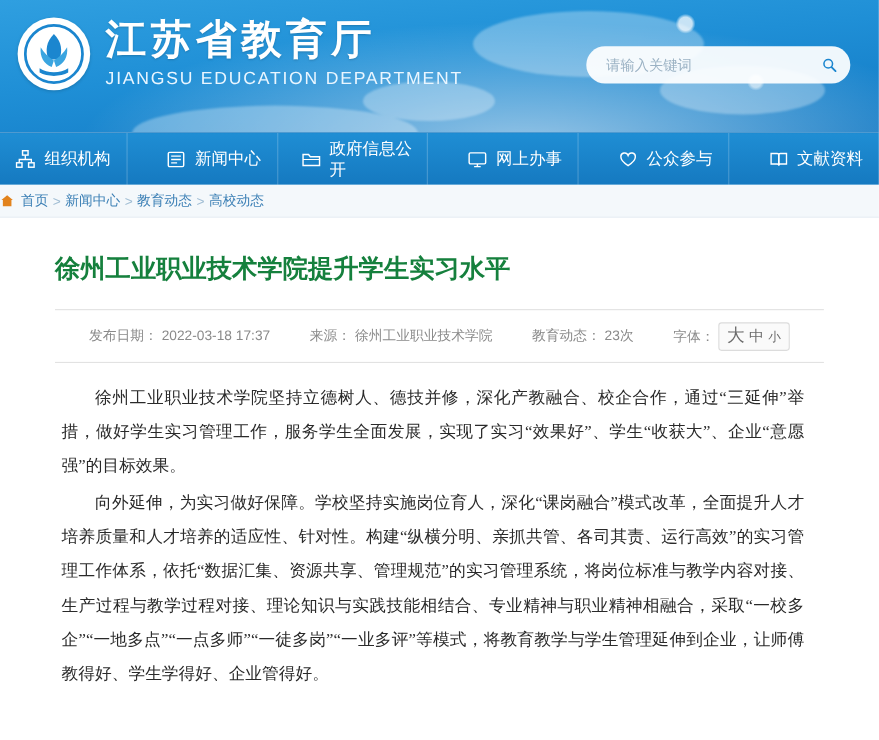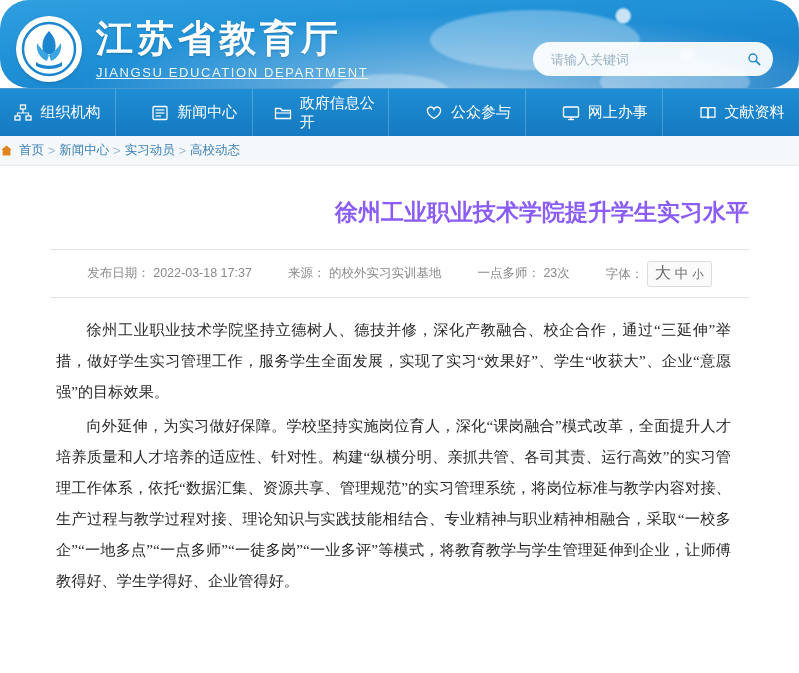--- a/index.html
+++ b/index.html
@@ -8,28 +8,27 @@
     width: 799px;
     height: 673px;
     overflow: hidden;
     font-family: "Liberation Sans", sans-serif;
     background: #ffffff;
   }
 
   
   .header {
     position: relative;
-    height: 88px;
+    height: 120px;
     background:
       radial-gradient(circle at 78% 18%, rgba(255,255,255,0.75) 0 6px, rgba(255,255,255,0) 9px),
       radial-gradient(circle at 86% 62%, rgba(255,255,255,0.55) 0 5px, rgba(255,255,255,0) 8px),
       radial-gradient(ellipse at 60% 110%, rgba(255,255,255,0.55), rgba(255,255,255,0) 60%),
       linear-gradient(175deg, #2f9fe0 0%, #1f8fd6 45%, #1279c4 100%);
     overflow: hidden;
-    border-radius: 29px;
   }
   .header .cloud {
     position: absolute;
     background: rgba(255,255,255,0.30);
     border-radius: 50%;
     filter: blur(1px);
   }
   .c1 { width: 210px; height: 60px; left: 430px; top: 10px; }
   .c2 { width: 150px; height: 44px; left: 600px; top: 60px; background: rgba(255,255,255,0.22); }
   .c3 { width: 120px; height: 36px; left: 330px; top: 74px; background: rgba(255,255,255,0.18); }
@@ -53,24 +52,23 @@
   .brand-text { color: #fff; line-height: 1; }
   .brand-cn {
     font-size: 37px;
     font-weight: bold;
     letter-spacing: 4px;
     text-shadow: 0 1px 2px rgba(0,0,0,0.18);
     font-family: "Liberation Serif", serif;
   }
   .brand-en {
     margin-top: 9px;
-    font-size: 13px;
+    font-size: 16px;
     letter-spacing: 1.6px;
     color: #eaf6ff;
-    text-decoration: underline;
   }
 
   .search-box {
     position: absolute;
     right: 26px;
     top: 42px;
     width: 240px;
     height: 34px;
     background: rgba(255,255,255,0.93);
     border-radius: 17px;
@@ -136,24 +134,24 @@
 
   
   .page {
     padding: 0 28px;
     background: #fff;
   }
   .article {
     padding: 24px 22px 0 22px;
   }
   .title {
-    text-align: right;
+    text-align: left;
     font-size: 23px;
     font-weight: bold;
-    color: #8b5cf6;
+    color: #15803d;
     font-family: "Liberation Serif", serif;
     line-height: 1.5;
     padding: 6px 0 18px;
   }
   .meta-rule {
     border-top: 1px solid #e2e2e2;
   }
   .meta {
     display: flex;
     align-items: center;
@@ -262,35 +260,35 @@
         <path d="M1.5 4.5h5l1.6 2h8.4v8H1.5z" fill="none" stroke="#fff" stroke-width="1.3"></path>
         <line x1="1.5" y1="9" x2="16.5" y2="9" stroke="#fff" stroke-width="1.1"></line>
       </svg>
     </span>
     <span>政府信息公开</span>
   </div>
 
   <div class="nav-item">
     <span class="nav-ico">
       <svg width="18" height="18" viewBox="0 0 18 18" aria-hidden="true">
-        <path d="M9 14.5C9 14.5 2.4 10.6 2.4 6.6A3.4 3.4 0 0 1 9 5.3a3.4 3.4 0 0 1 6.6 1.3c0 4-6.6 7.9-6.6 7.9z" fill="none" stroke="#fff" stroke-width="1.3"></path>
-      </svg>
-    </span>
-    <span>公众参与</span>
-  </div>
-
-  <div class="nav-item">
-    <span class="nav-ico">
-      <svg width="18" height="18" viewBox="0 0 18 18" aria-hidden="true">
         <rect x="1.5" y="3" width="15" height="10" rx="1.2" fill="none" stroke="#fff" stroke-width="1.3"></rect>
         <line x1="6" y1="15.5" x2="12" y2="15.5" stroke="#fff" stroke-width="1.3"></line>
         <line x1="9" y1="13" x2="9" y2="15.5" stroke="#fff" stroke-width="1.3"></line>
       </svg>
     </span>
     <span>网上办事</span>
+  </div>
+
+  <div class="nav-item">
+    <span class="nav-ico">
+      <svg width="18" height="18" viewBox="0 0 18 18" aria-hidden="true">
+        <path d="M9 14.5C9 14.5 2.4 10.6 2.4 6.6A3.4 3.4 0 0 1 9 5.3a3.4 3.4 0 0 1 6.6 1.3c0 4-6.6 7.9-6.6 7.9z" fill="none" stroke="#fff" stroke-width="1.3"></path>
+      </svg>
+    </span>
+    <span>公众参与</span>
   </div>
 
   <div class="nav-item">
     <span class="nav-ico">
       <svg width="18" height="18" viewBox="0 0 18 18" aria-hidden="true">
         <path d="M2 3.5h5.6c.8 0 1.4.6 1.4 1.4v9.6c0-.8-.6-1.4-1.4-1.4H2z" fill="none" stroke="#fff" stroke-width="1.25"></path>
         <path d="M16 3.5h-5.6c-.8 0-1.4.6-1.4 1.4v9.6c0-.8.6-1.4 1.4-1.4H16z" fill="none" stroke="#fff" stroke-width="1.25"></path>
       </svg>
     </span>
     <span>文献资料</span>
@@ -300,43 +298,43 @@
 <div class="crumb">
   <span class="home-ico">
     <svg width="13" height="13" viewBox="0 0 14 14" aria-hidden="true">
       <path d="M7 1.6L1.4 6.3h1.4v6h8.4v-6h1.4z" fill="#e2831d"></path>
     </svg>
   </span>
   <a>首页</a>
   <span class="sep">&gt;</span>
   <a>新闻中心</a>
   <span class="sep">&gt;</span>
-  <a>实习动员</a>
+  <a>教育动态</a>
   <span class="sep">&gt;</span>
   <a>高校动态</a>
 </div>
 
 <div class="page">
   <div class="article">
 
     <div class="title">徐州工业职业技术学院提升学生实习水平</div>
 
     <div class="meta-rule"></div>
 
     <div class="meta">
       <span>
         <span class="label">发布日期：</span>
         <span class="val">2022-03-18 17:37</span>
       </span>
       <span>
         <span class="label">来源：</span>
-        <span class="val">的校外实习实训基地</span>
+        <span class="val">徐州工业职业技术学院</span>
       </span>
       <span>
-        <span class="label">一点多师：</span>
+        <span class="label">教育动态：</span>
         <span class="val">23次</span>
       </span>
       <span>
         <span class="label">字体：</span>
         <span class="fontsize">
           <span class="fs-l">大</span>
           <span class="fs-m">中</span>
           <span class="fs-s">小</span>
         </span>
       </span>

